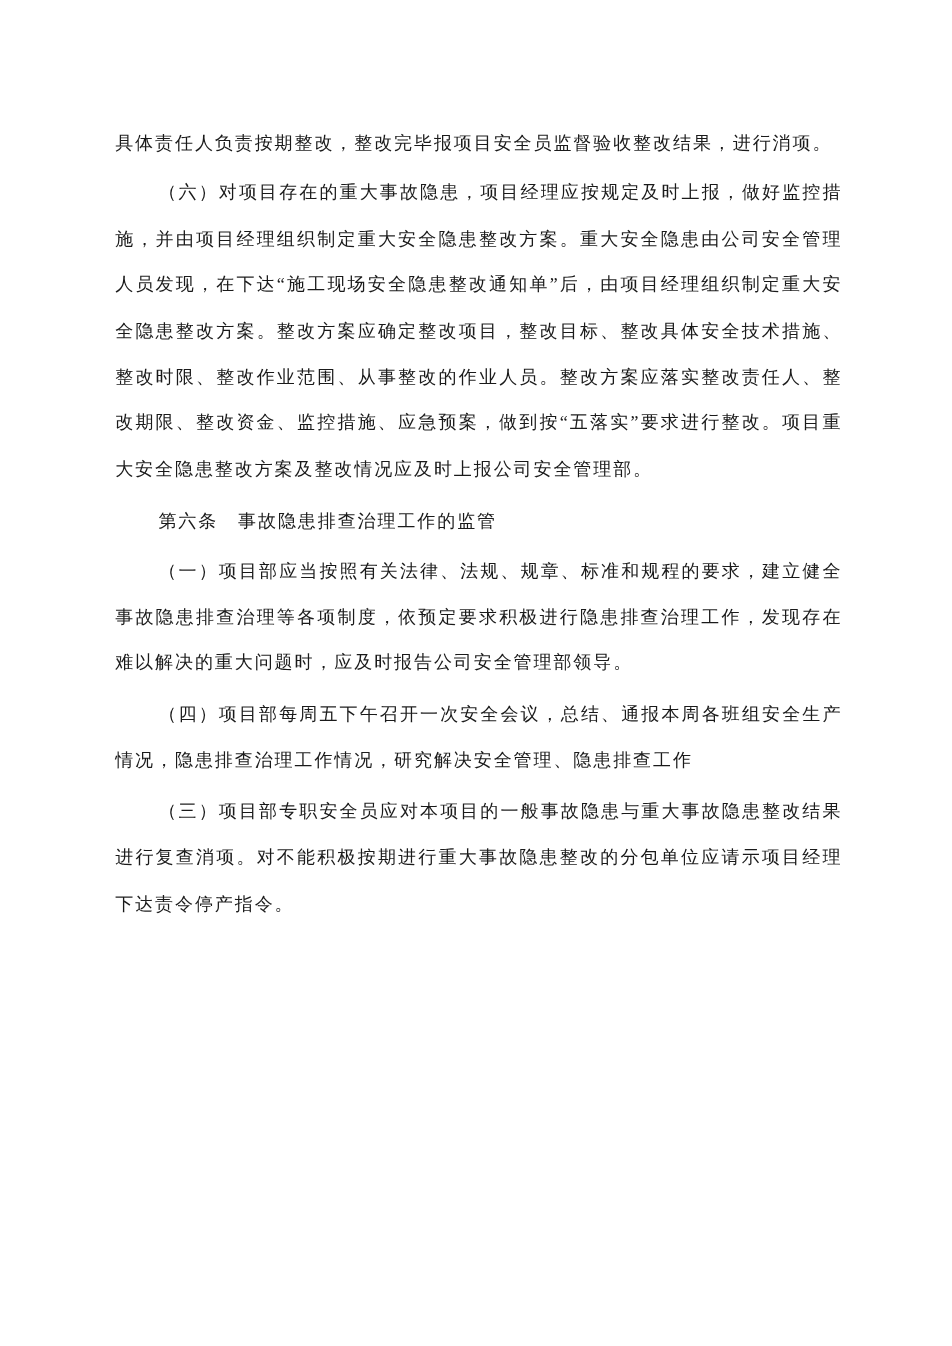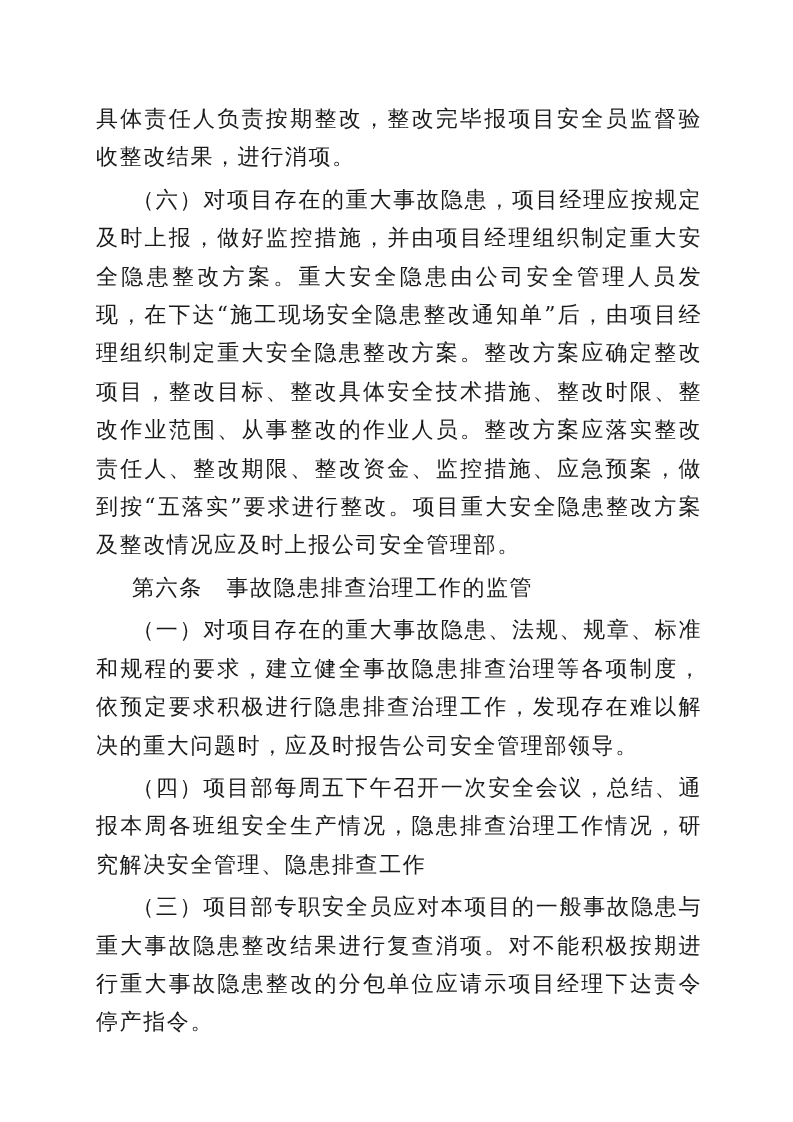--- a/index.html
+++ b/index.html
@@ -3,33 +3,33 @@
   <meta charset="utf-8">
   <style>
     html, body { margin: 0; padding: 0; background: #ffffff; }
     body { width: 793px; height: 1122px; overflow: hidden; position: relative; }
     .page {
       position: absolute;
       left: 96px;
       top: 100px;
       width: 606px;
       font-family: "DejaVu Serif", "Liberation Serif", serif;
-      font-size: 22px;
+      font-size: 15px;
       color: #1a1a1a;
       line-height: 38.4px;
       letter-spacing: 1.6px;
     }
     .para { margin: 0; text-align: justify; text-align-last: left; }
-    .para.indent { text-indent: 36px; }
+    .para.indent { text-indent: 36px; font-family: Liberation Serif, serif; }
     .para + .para { margin-top: 4px; }
     .heading { margin: 0; text-indent: 36px; }
   </style>
 </head>
 <body>
 
 <div class="page">
   <p class="para">具体责任人负责按期整改，整改完毕报项目安全员监督验收整改结果，进行消项。</p>
   <p class="para indent">（六）对项目存在的重大事故隐患，项目经理应按规定及时上报，做好监控措施，并由项目经理组织制定重大安全隐患整改方案。重大安全隐患由公司安全管理人员发现，在下达“施工现场安全隐患整改通知单”后，由项目经理组织制定重大安全隐患整改方案。整改方案应确定整改项目，整改目标、整改具体安全技术措施、整改时限、整改作业范围、从事整改的作业人员。整改方案应落实整改责任人、整改期限、整改资金、监控措施、应急预案，做到按“五落实”要求进行整改。项目重大安全隐患整改方案及整改情况应及时上报公司安全管理部。</p>
   <p class="para heading">第六条　事故隐患排查治理工作的监管</p>
-  <p class="para indent">（一）对项目存在的重大事故隐患、法规、规章、标准和规程的要求，建立健全事故隐患排查治理等各项制度，依预定要求积极进行隐患排查治理工作，发现存在难以解决的重大问题时，应及时报告公司安全管理部领导。</p>
+  <p class="para indent">（一）项目部应当按照有关法律、法规、规章、标准和规程的要求，建立健全事故隐患排查治理等各项制度，依预定要求积极进行隐患排查治理工作，发现存在难以解决的重大问题时，应及时报告公司安全管理部领导。</p>
   <p class="para indent">（四）项目部每周五下午召开一次安全会议，总结、通报本周各班组安全生产情况，隐患排查治理工作情况，研究解决安全管理、隐患排查工作</p>
   <p class="para indent">（三）项目部专职安全员应对本项目的一般事故隐患与重大事故隐患整改结果进行复查消项。对不能积极按期进行重大事故隐患整改的分包单位应请示项目经理下达责令停产指令。</p>
 </div>
 
 </body></html>

